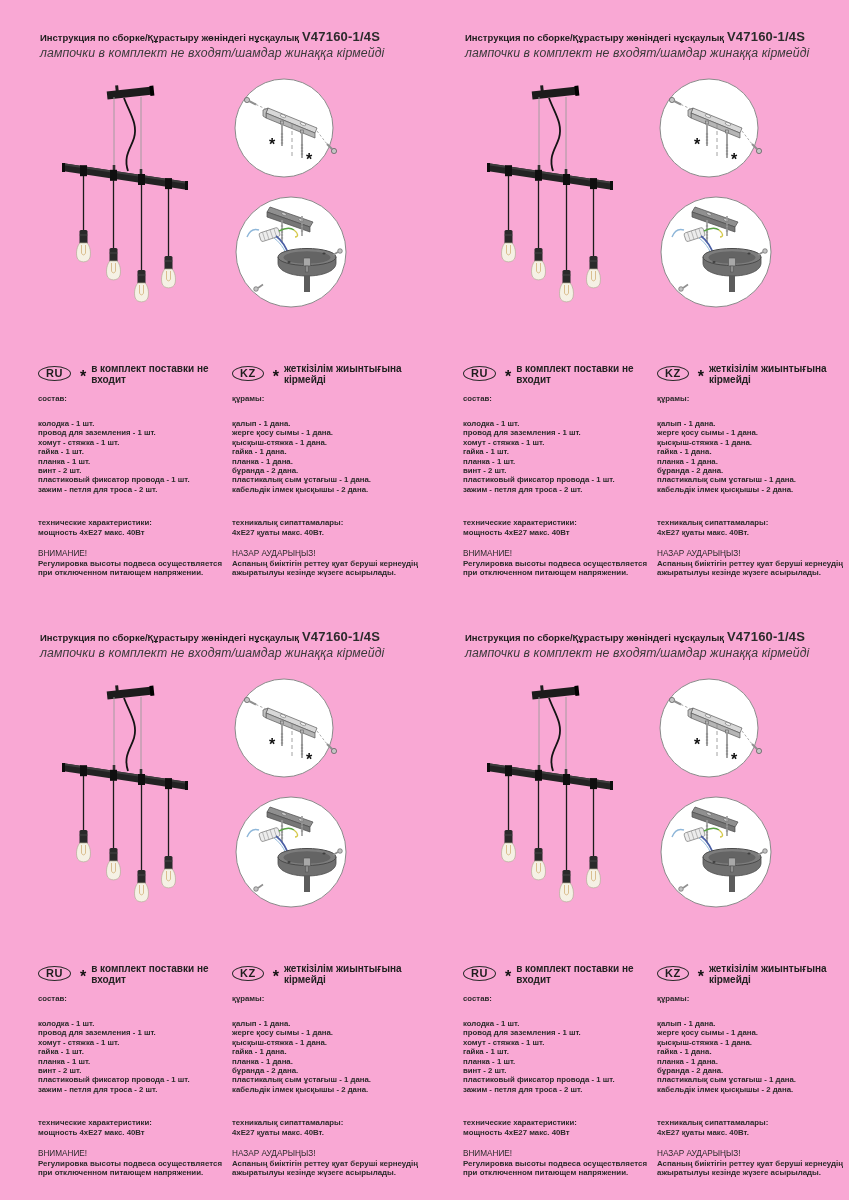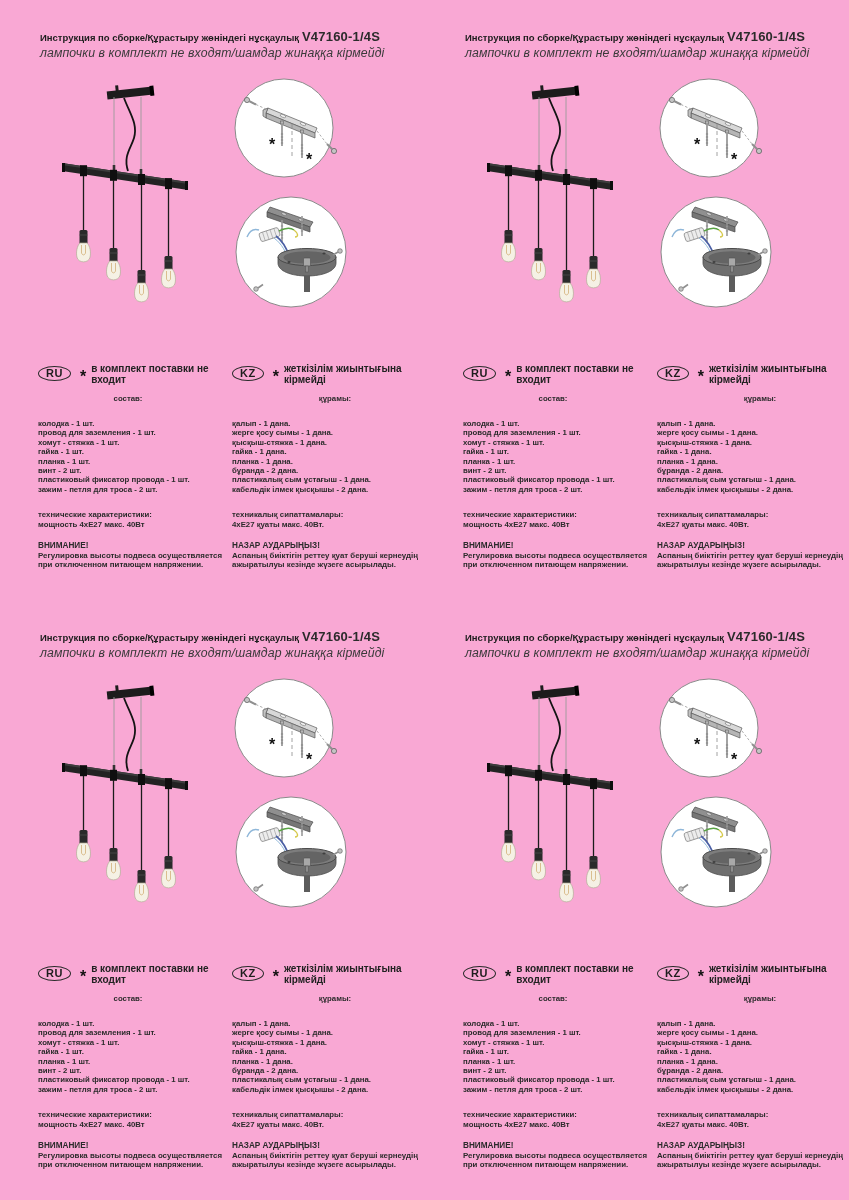--- a/index.html
+++ b/index.html
@@ -24,26 +24,26 @@
   .col-ru { left:38px;  width:180px; }
   .col-kz { left:232px; width:206px; }
   .lang-row { display:flex; align-items:center; height:15px; }
   .badge {
     border:1.3px solid #2b2b2b; border-radius:50%;
     font-size:11px; font-weight:bold; padding:1px 7px 2px; line-height:10px;
     color:#1d1d1d; letter-spacing:.5px;
   }
   .star { font-size:16px; font-weight:bold; line-height:8px; position:relative; top:3px; margin:0 5px 0 9px; color:#111; }
   .note { font-size:10px; font-weight:bold; color:#222; }
-  .parts-title { margin-top:13px; font-size:7.8px; font-weight:bold;text-align:center; }
+  .parts-title { margin-top:13px; font-size:7.8px; font-weight:bold; }
   .parts { margin-top:16px; }
   .pline { font-size:7.8px; font-weight:bold; line-height:9.4px; white-space:nowrap; }
-  .specs { margin-top:16px; }
+  .specs { margin-top:24px; }
   .warn { margin-top:12px; }
-  .warn-title { font-size:8.2px; font-weight:bold; line-height:9.6px; }
+  .warn-title { font-size:8.2px; font-weight:normal; line-height:9.6px; }
   .wline { font-size:7.9px; font-weight:bold; line-height:9.4px; white-space:nowrap; }
 </style>
 </head>
 <body>
 
 <div id="sheet">
     <div class="q" style="left: 0px; top: 0px;">
 
     <div class="q-header">
       <div>

